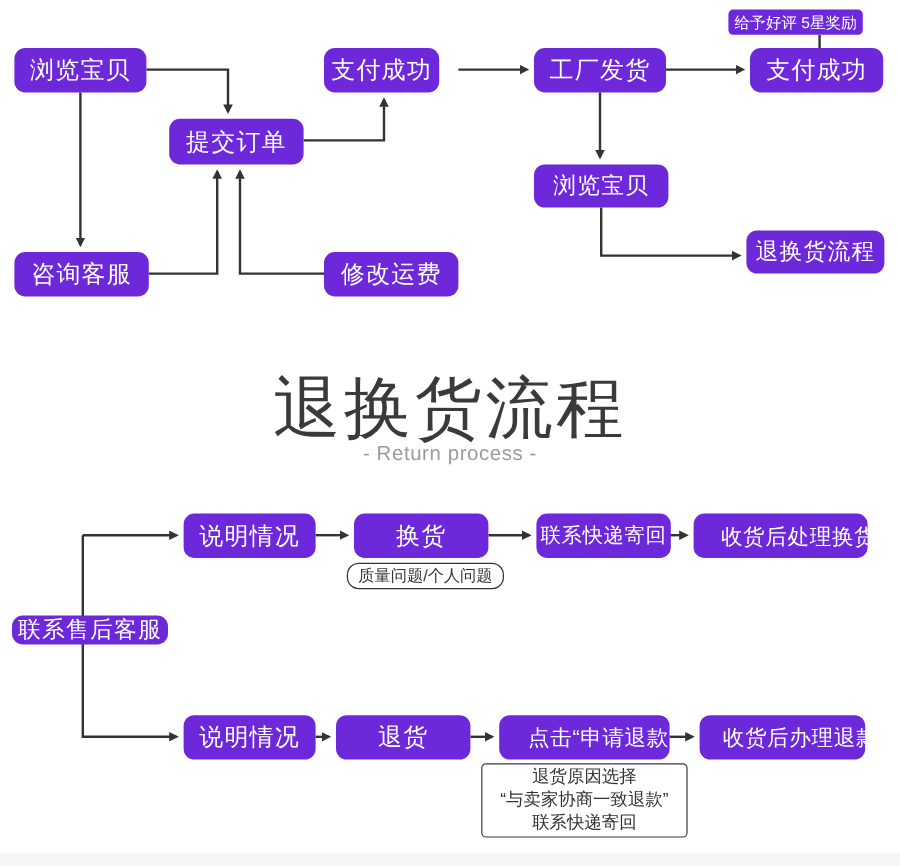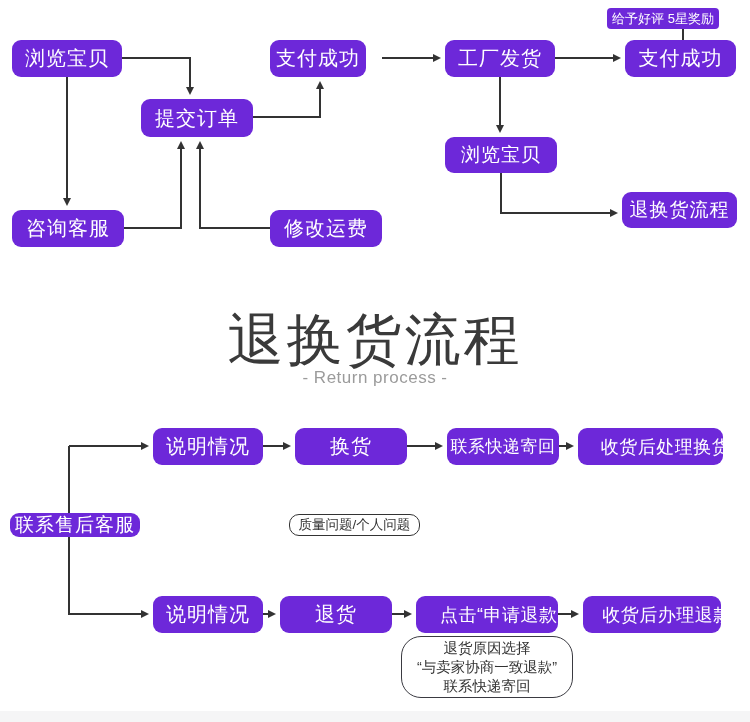--- a/index.html
+++ b/index.html
@@ -50,29 +50,28 @@
     background: #ffffff;
     color: #333333;
     border: 1.5px solid #333333;
     border-radius: 10px;
     display: flex;
     align-items: center;
     justify-content: center;
     font-size: 13.5px;
     white-space: nowrap;
     box-sizing: border-box;
-    margin-top: 45px;
   }
   .note-box {
     position: absolute;
     z-index: 2;
     background: #ffffff;
     color: #333333;
     border: 1.5px solid #3a3a41;
-    border-radius: 20px;
+    border-radius: 4px;
     display: flex;
     flex-direction: column;
     align-items: center;
     justify-content: center;
     font-size: 14.5px;
     line-height: 19px;
     text-align: center;
     white-space: nowrap;
     box-sizing: border-box;
   }

